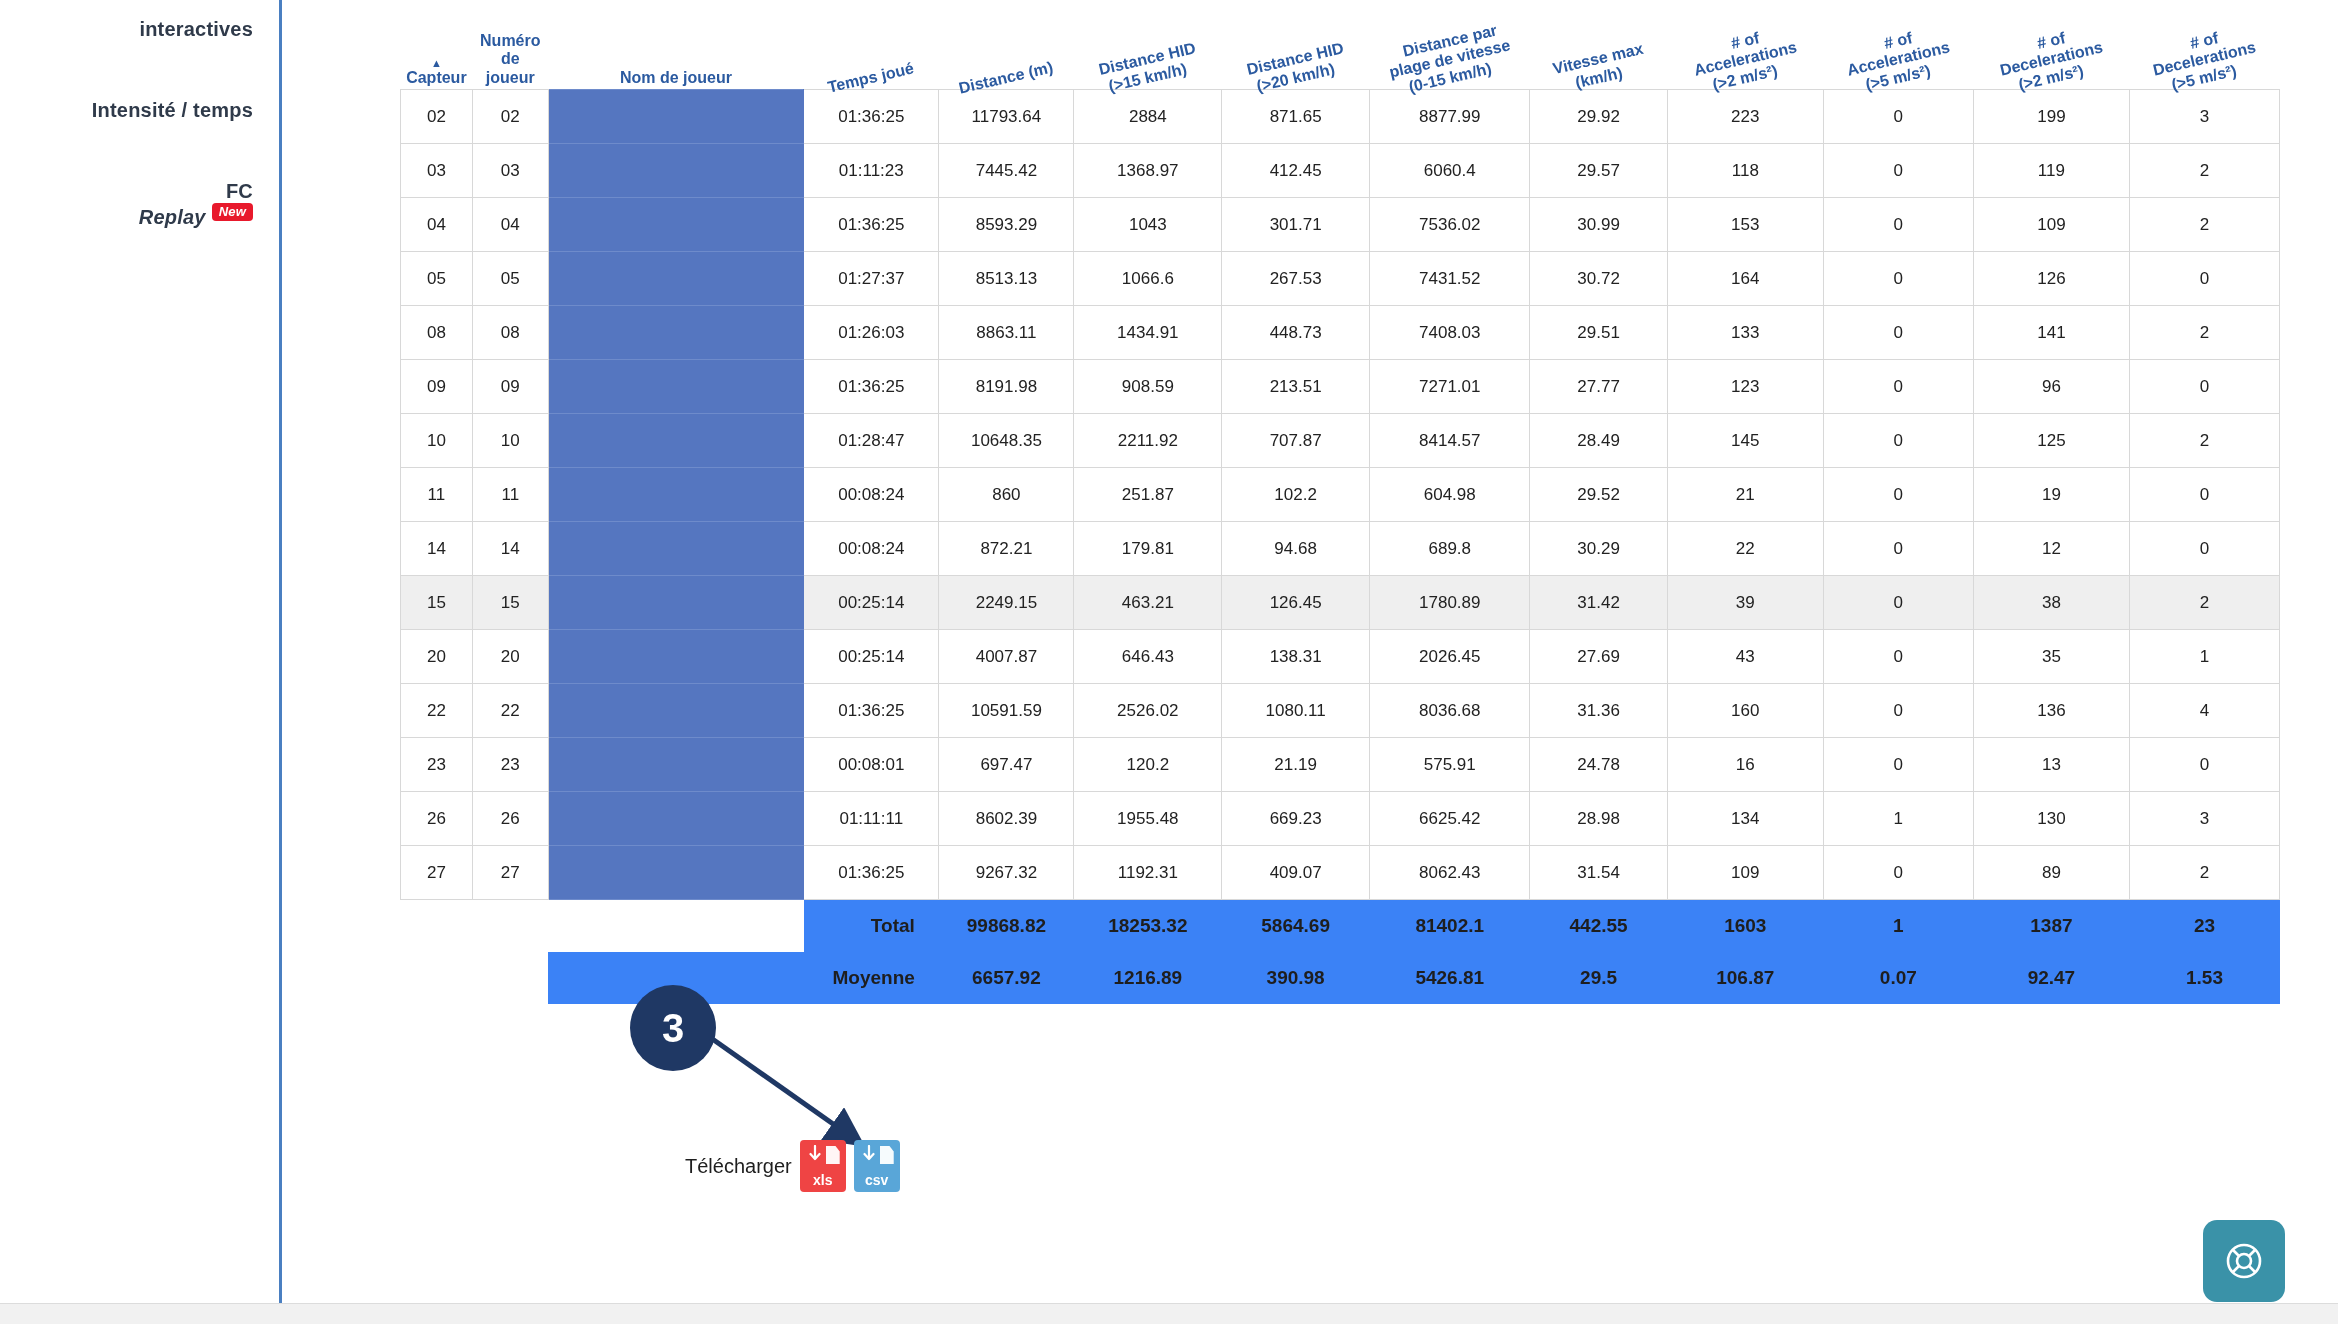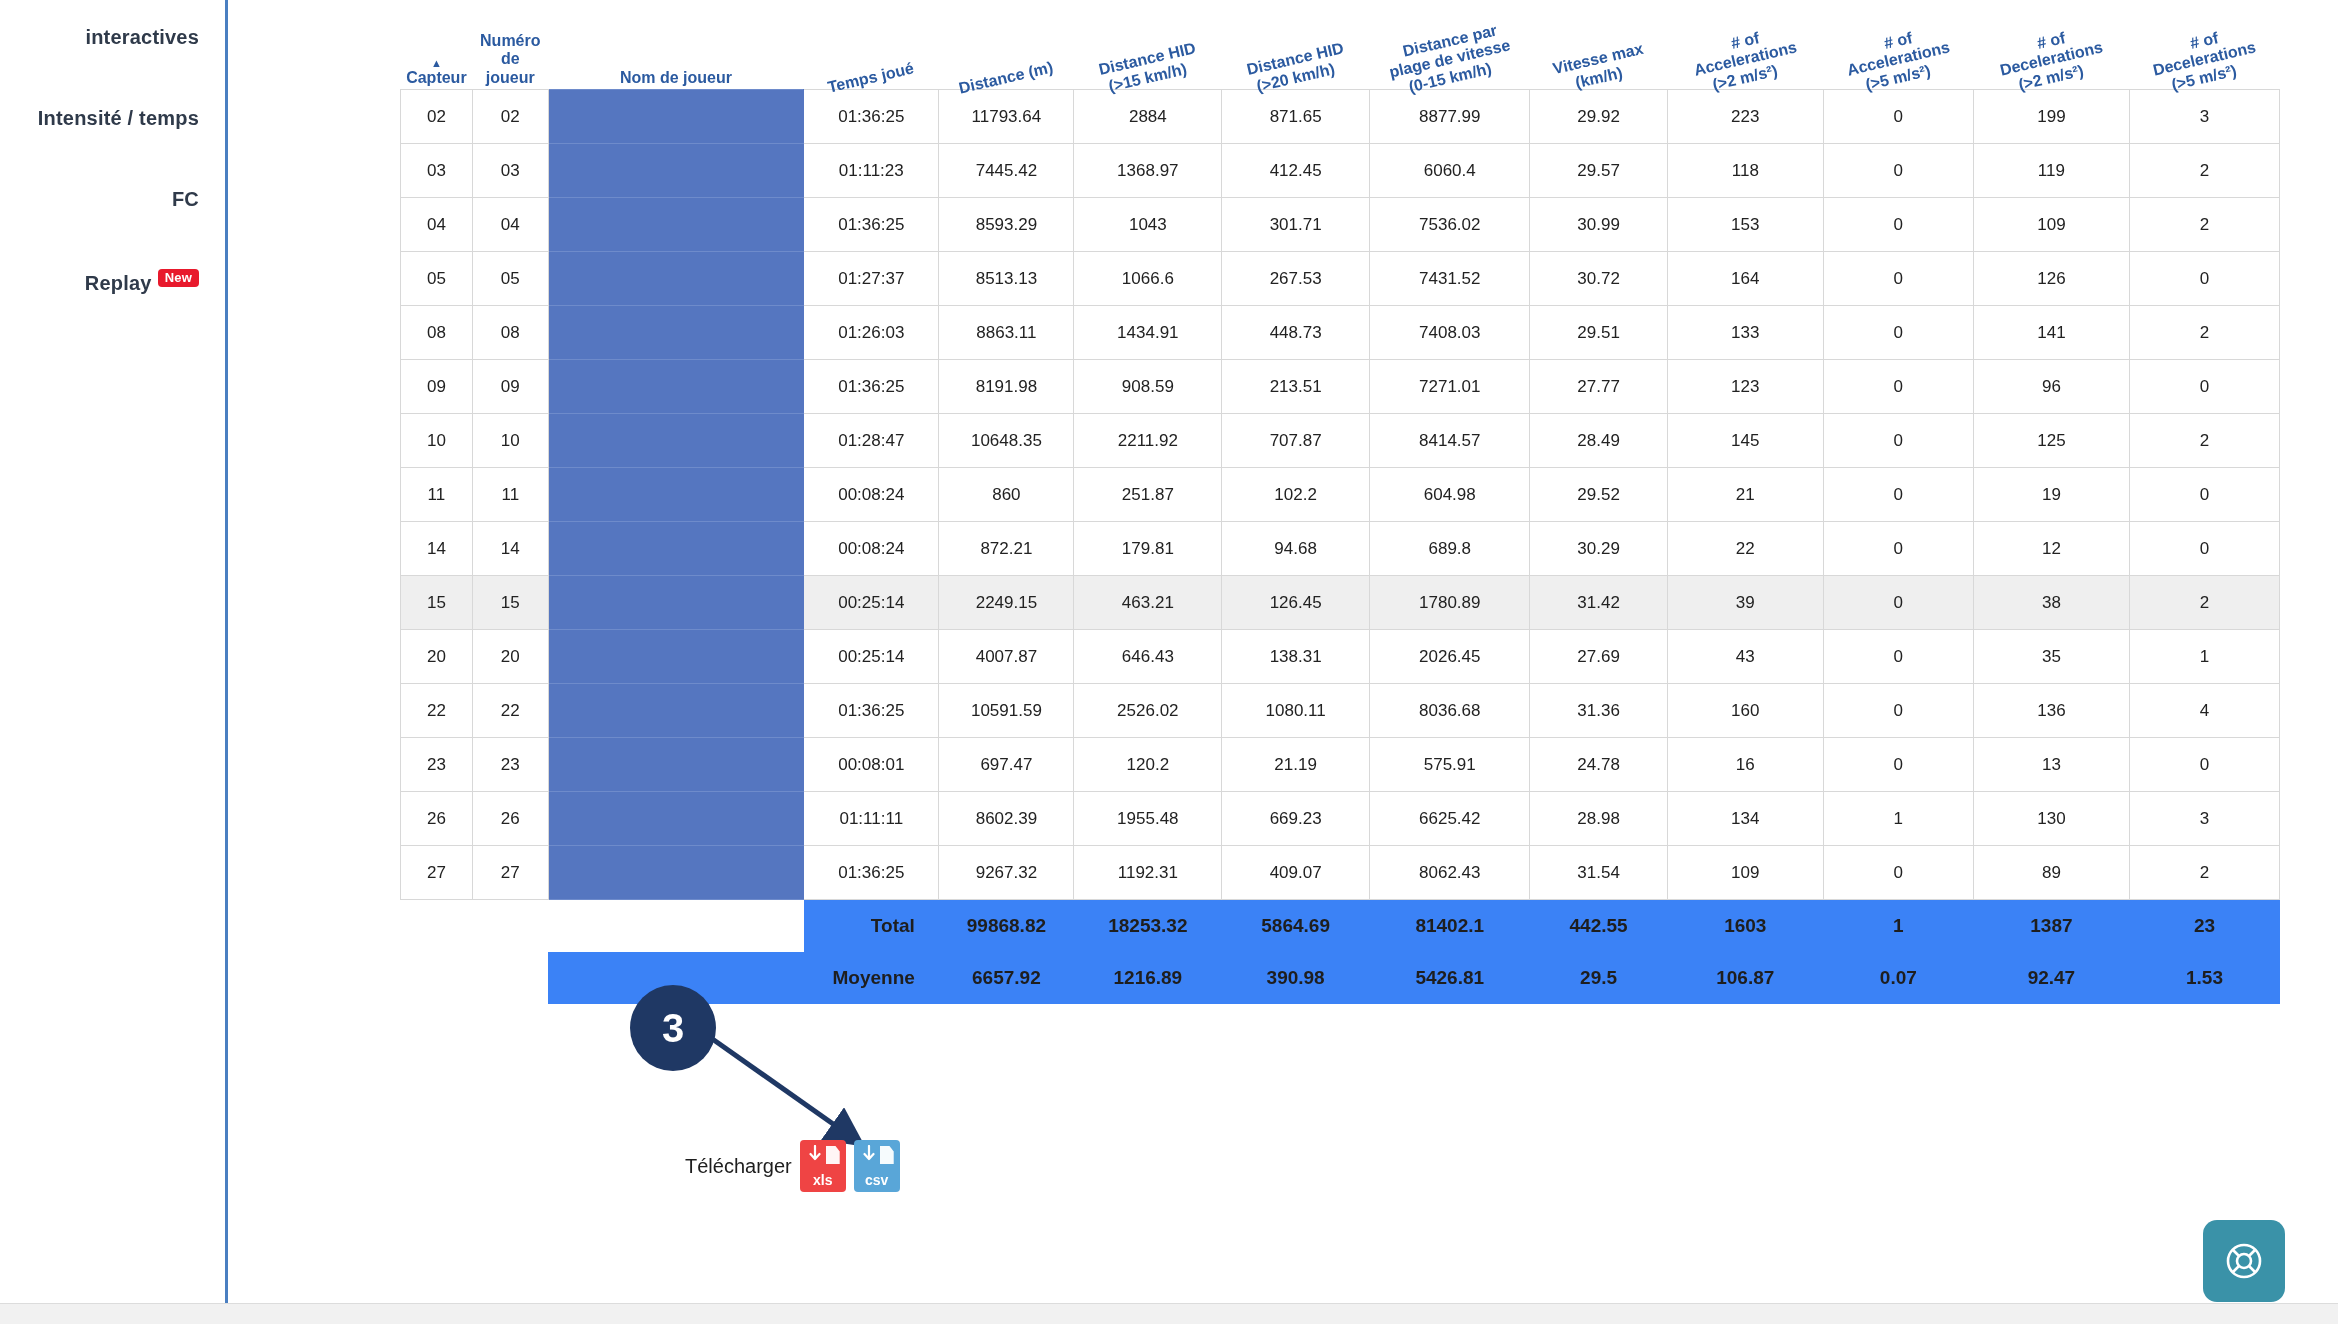--- a/index.html
+++ b/index.html
@@ -13,37 +13,37 @@
   .app {
     position: relative;
     width: 2338px; height: 1324px;
     background: #ffffff;
   }
 
   
   .sidebar {
     position: absolute;
     left: 0; top: 0;
-    width: 228px; height: 1303px;
+    width: 282px; height: 1303px;
     background: #ffffff;
     border-right: 3px solid #4a7fc1;
-    padding-top: 16px;
+    padding-top: 8px;
   }
   .side-item {
     text-align: right;
     padding-right: 26px;
     font-size: 20px;
     font-weight: bold;
     color: #2f3a4a;
     letter-spacing: .2px;
   }
   .side-item.si0 { margin-top: 10px; }
   .side-item.si1 { margin-top: 58px; }
   .side-item.si2 { margin-top: 58px; text-align: right; }
-  .side-item.si3 { margin-top: 58px; position: relative; }
+  .side-item.si3 { position: relative; font-style: italic; }
   .badge-new {
     display: inline-block;
     background: #e8192c;
     color: #fff;
     font-size: 13px;
     font-weight: bold;
     border-radius: 4px;
     padding: 2px 7px 3px 7px;
     vertical-align: super;
     margin-left: 6px;

